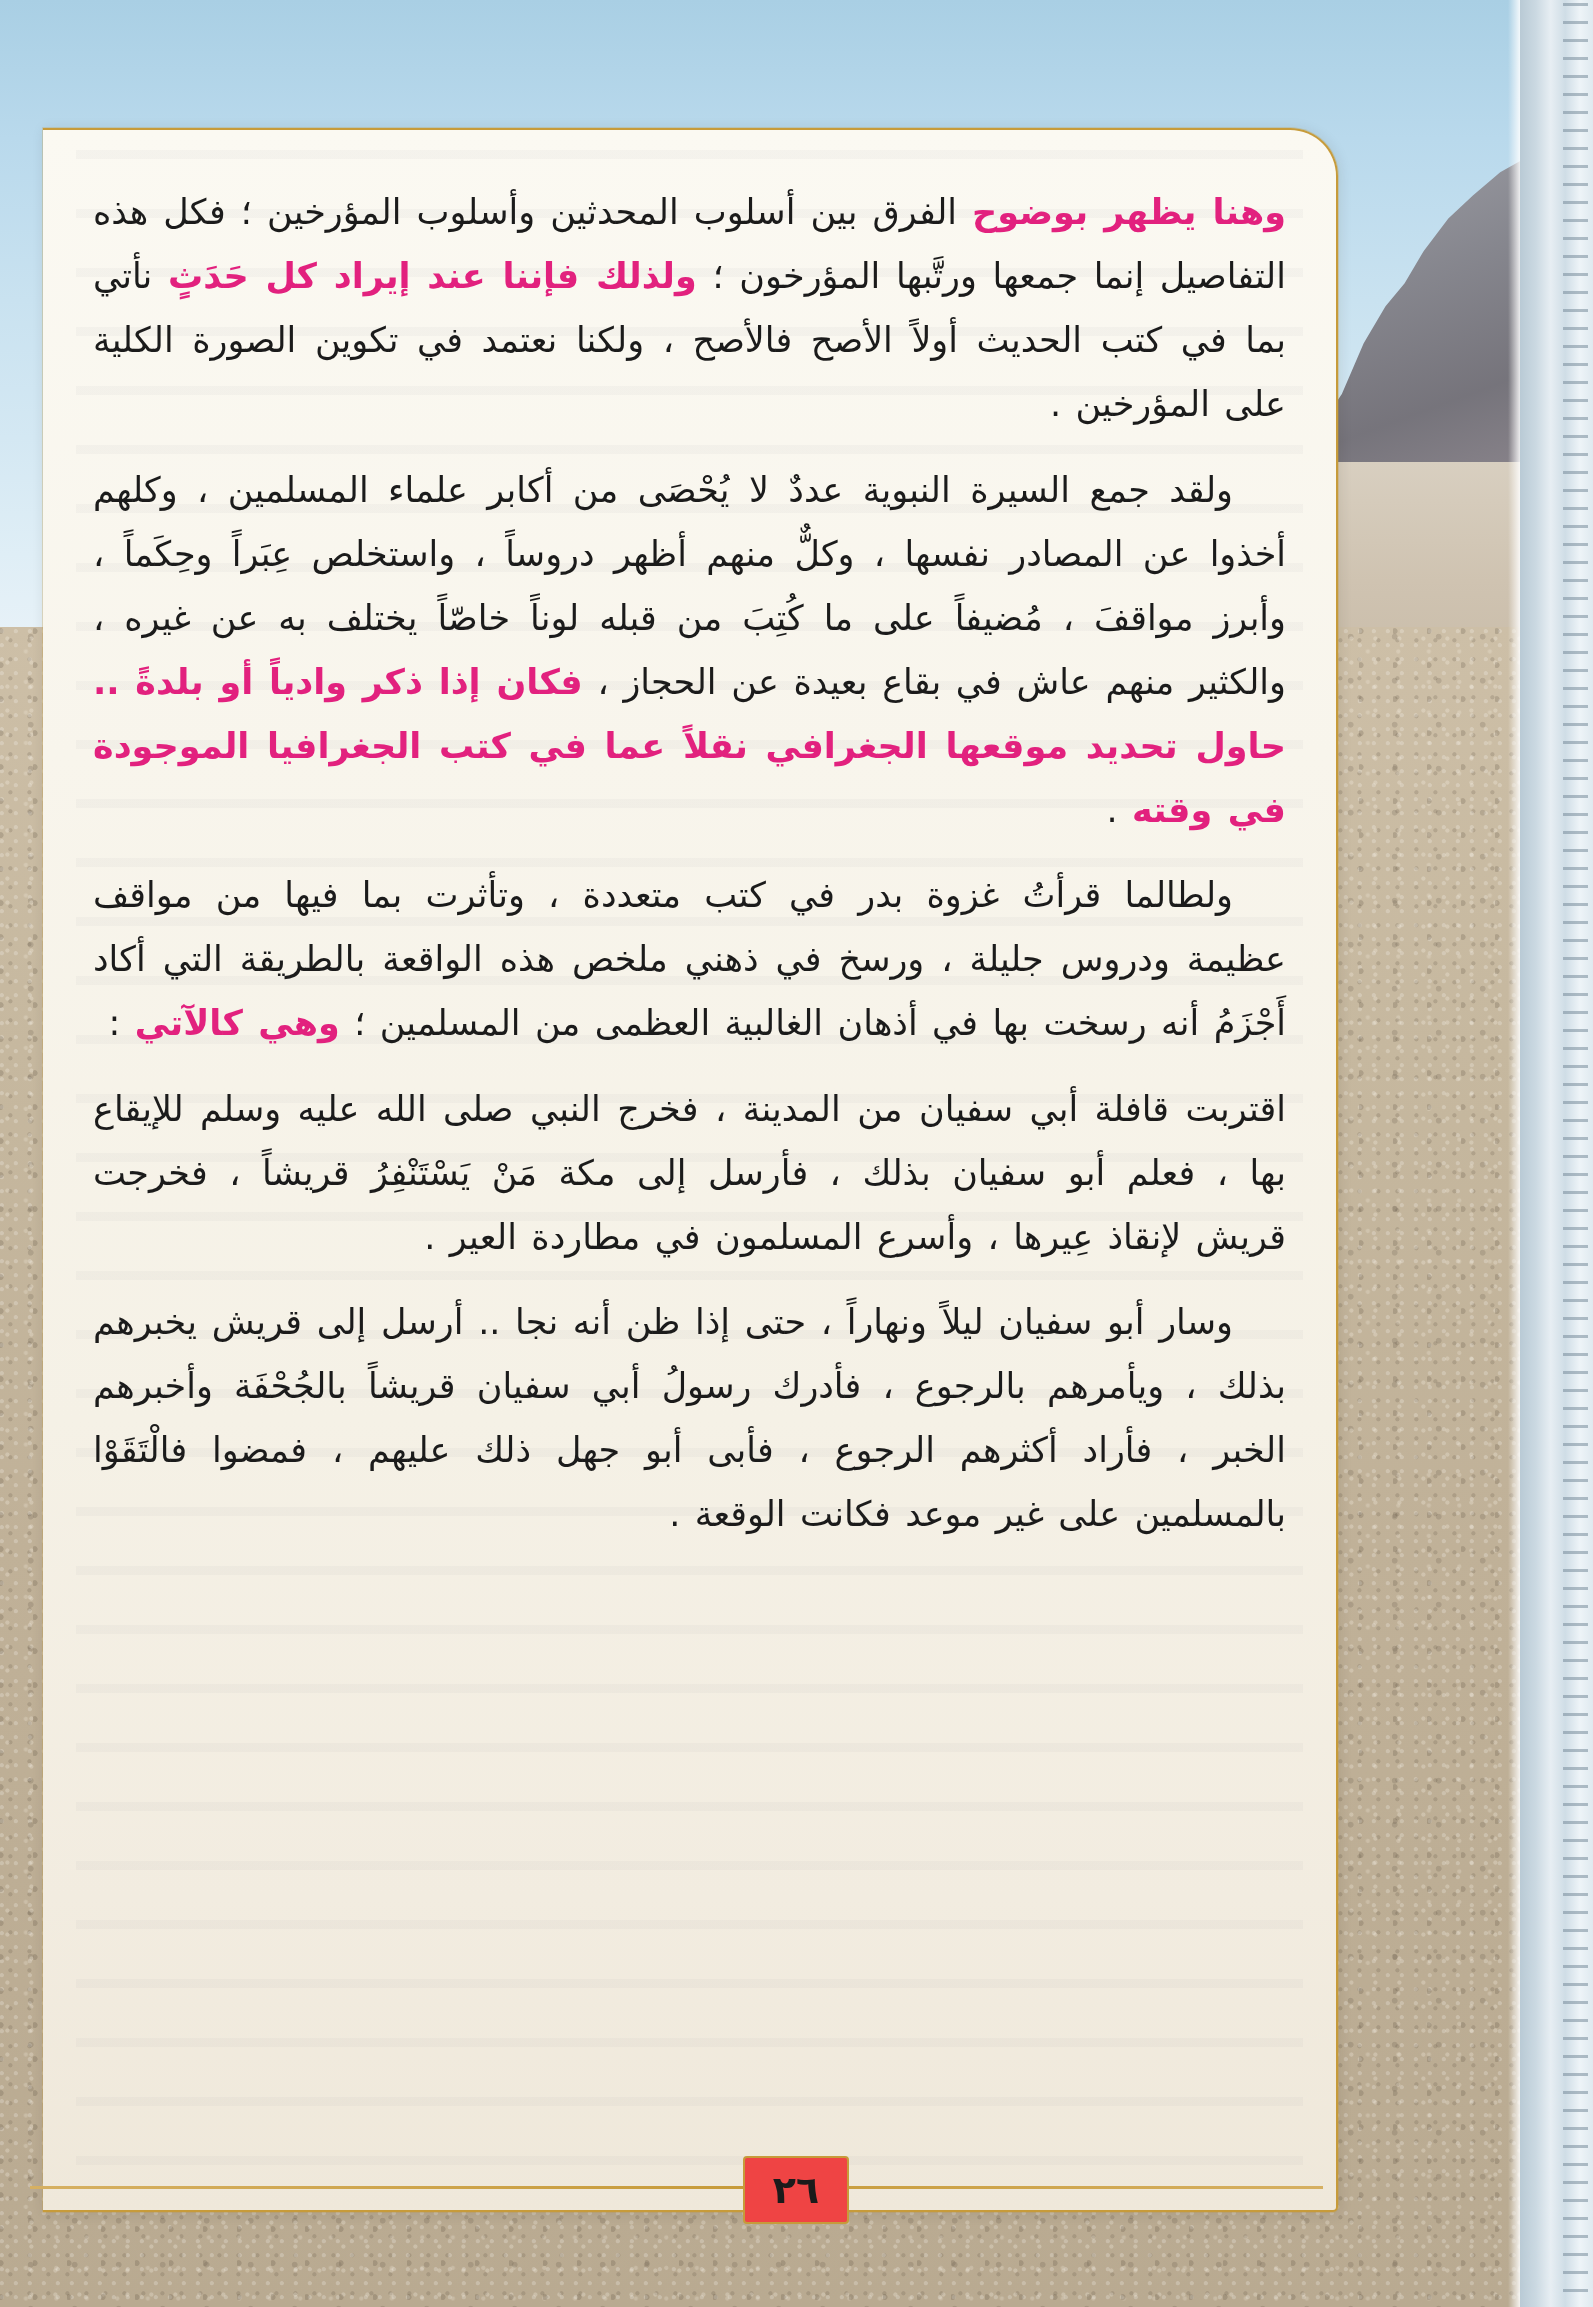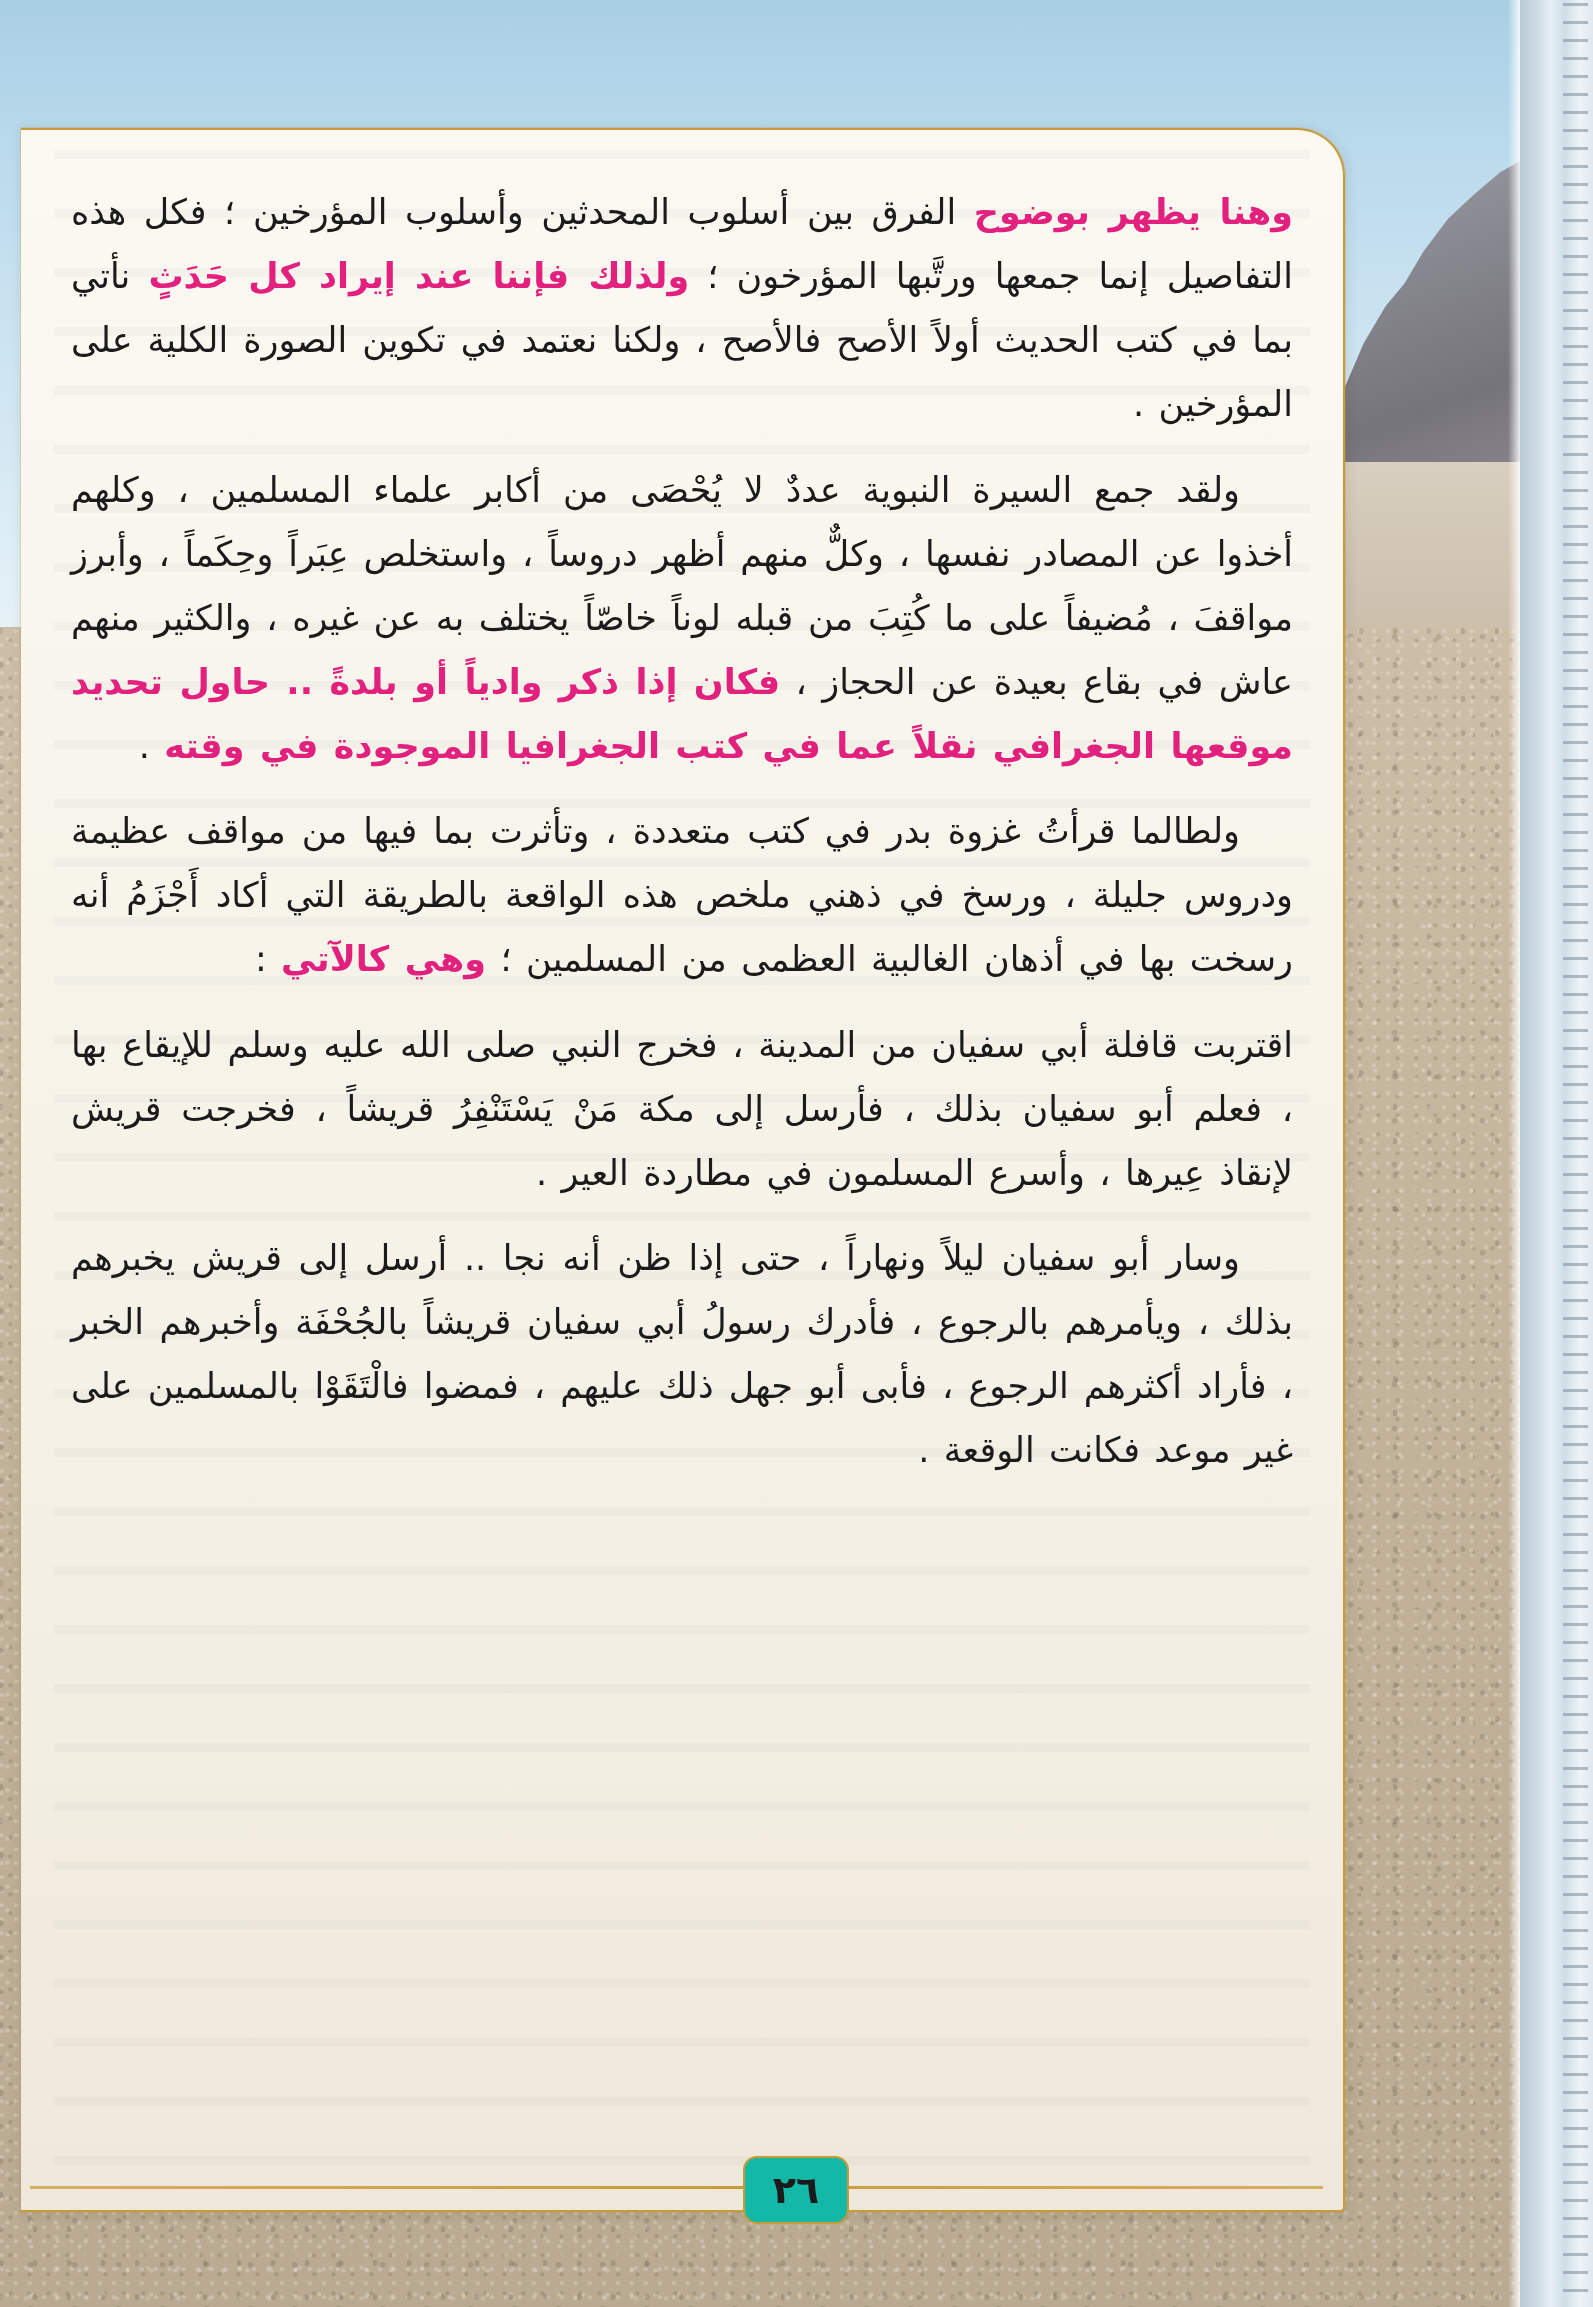--- a/index.html
+++ b/index.html
@@ -120,38 +120,37 @@
     top: 0;
     width: 11.6px;
     height: 2307px;
     z-index: 4;
     background: linear-gradient(to left, rgba(255,255,255,.85), rgba(255,255,255,0));
   }
 
   
   .panel {
     position: absolute;
-    left: 22px;
+    left: 44px;
     top: 128px;
     width: 1293px;
     height: 2080px;
     z-index: 6;
     background:
       linear-gradient(to bottom,
         #fbf9f2 0%,
         #f8f5ec 30%,
         #f5f1e6 62%,
         #f2ece0 85%,
         #efe8da 100%);
     border: 2.5px solid #c79b3a;
     border-top-right-radius: 48px;
     border-bottom-right-radius: 5px;
     border-left: none;
     box-shadow: 0 0 0 0.8px rgba(199,155,58,.35), 1.7px 1.7px 13.2px rgba(40,30,10,.10);
-    padding-left: 29px;
   }
 
   
   .panel::before {
     content: "";
     position: absolute;
     inset: 20px 33px;
     background-image:
       repeating-linear-gradient(to bottom,
         rgba(130,130,140,.055) 0 9px,
@@ -209,23 +208,23 @@
     z-index: 7;
   }
   .pagenum {
     position: absolute;
     left: 50%;
     transform: translateX(-50%);
     top: 2156px;
     width: 102px;
     height: 64px;
     z-index: 9;
-    background: #14b8a6;
+    background: #ef4444;
     border: 2.5px solid #c79b3a;
-    border-radius: 14px;
+    border-radius: 4px;
     display: flex;
     align-items: center;
     justify-content: center;
     font-family: "DejaVu Sans", "Liberation Sans", sans-serif;
     font-size: 38px;
     font-weight: 700;
     color: #1b1b1b;
     letter-spacing: 1.7px;
   }
 </style>

